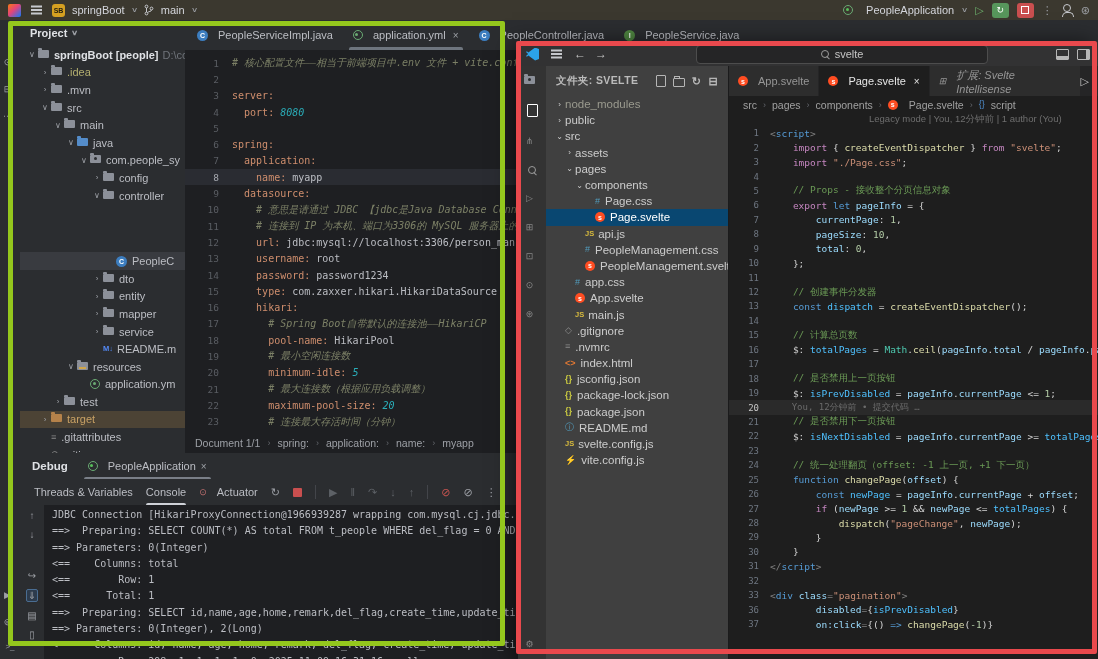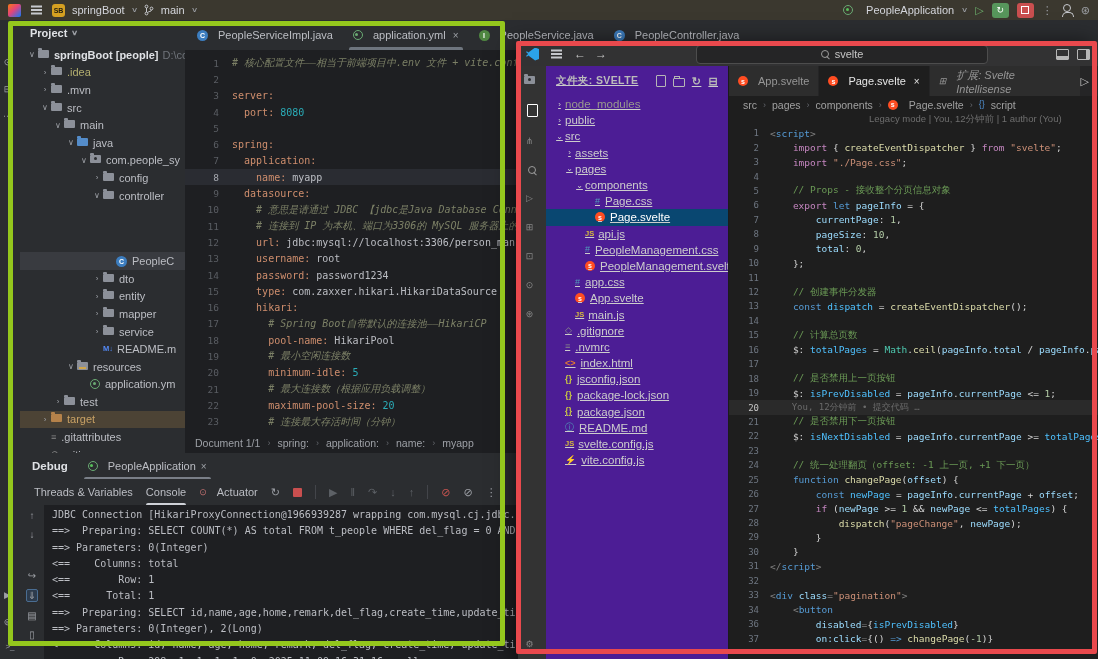--- a/index.html
+++ b/index.html
@@ -53,21 +53,21 @@
   .ij-tabs{position:absolute;left:185px;top:20px;right:0;height:30px;background:#2b2d30;display:flex;
     padding-left:2px;border-bottom:1px solid #1e1f22;z-index:1;}
   .itab{display:flex;align-items:center;gap:5px;padding:0 10px;font-size:11px;color:#bcbec4;position:relative;}
   .itab.active:after{content:"";position:absolute;left:6px;right:6px;bottom:0;height:3px;background:#6e757e;border-radius:2px 2px 0 0;}
   .itab .x{color:#9da0a6;font-size:10px;margin-left:2px;}
   .ij-editor{position:absolute;left:185px;top:50px;right:0;height:383px;background:#1e1f22;overflow:hidden;
     font-family:"DejaVu Sans Mono",monospace;font-size:10px;padding-top:5px;z-index:1;}
   .cl{display:flex;height:16.3px;align-items:center;white-space:pre;}
   .cl .ln{width:34px;text-align:right;padding-right:13px;color:#5a5d63;font-size:9.5px;flex:none;}
   .cl.cur{background:#2a2c32;} .cl.cur .ln{color:#a7aab1;}
-  .yk{color:#cf8e6d;} .yn{color:#2aacb8;} .yc{color:#7c8066;font-style:italic;} .yv{color:#bcbec4;}
+  .yk{color:#cf8e6d;} .yn{color:#2aacb8;font-style:italic;} .yc{color:#7c8066;font-style:italic;} .yv{color:#bcbec4;}
   .ij-crumbs{position:absolute;left:185px;top:433px;right:0;height:20px;background:#1e1f22;display:flex;
     align-items:center;padding-left:10px;gap:7px;font-size:10.5px;color:#9da0a6;z-index:1;}
   .csep{color:#63666c;font-size:9px;}
   .ij-debug{position:absolute;left:20px;top:453px;right:0;bottom:0;background:#2b2d30;z-index:1;}
   .dbg-hdr{height:26px;display:flex;align-items:center;padding-left:12px;gap:16px;}
   .dbg-title{font-weight:bold;font-size:11.5px;color:#dfe1e5;}
   .dtab{height:26px;display:flex;align-items:center;gap:5px;font-size:11px;position:relative;padding:0 4px;}
   .dtab:after{content:"";position:absolute;left:0;right:0;bottom:0;height:2px;background:#7a7f88;border-radius:2px 2px 0 0;}
   .dtab .x{color:#9da0a6;font-size:10px;}
   .dbg-bar{height:26px;display:flex;align-items:center;gap:13px;padding-left:14px;font-size:11px;color:#bcbec4;}
@@ -102,21 +102,21 @@
   .v-main{flex:1;display:flex;min-height:0;}
   .v-act{width:28px;background:#333333;display:flex;flex-direction:column;align-items:center;
     padding-top:12px;gap:20px;color:#868686;font-size:13px;flex:none;}
   .aicon{position:relative;width:28px;display:flex;justify-content:center;}
   .aicon.on{color:#fff;}
   .aicon.on:before{content:"";position:absolute;left:0;top:-3px;bottom:-3px;width:2px;background:#fff;}
   .icp{width:9px;height:11px;border:1.3px solid currentColor;border-radius:1px;position:relative;background:#333;}
   .icp:before{content:"";position:absolute;left:2px;top:-4px;width:9px;height:11px;border:1.3px solid currentColor;
     border-radius:1px;z-index:-1;}
   .v-act .grow{flex:1;}
-  .v-side{width:182px;background:#4c1d95;border-right:1px solid #1b1b1c;flex:none;overflow:hidden;text-decoration:underline;}
+  .v-side{width:182px;background:#404040;border-right:1px solid #1b1b1c;flex:none;overflow:hidden;}
   .v-side-hdr{height:30px;display:flex;align-items:center;padding:0 10px;font-size:10.5px;font-weight:bold;
     letter-spacing:.4px;color:#bbb;gap:7px;}
   .v-side-hdr .sp{flex:1;}
   .hic{color:#b6b6b6;font-size:11px;}
   .hf{width:8px;height:10px;border:1px solid #b6b6b6;border-radius:1px;}
   .hd{width:10px;height:7px;border:1px solid #b6b6b6;border-radius:1px;position:relative;margin-top:2px;}
   .hd:before{content:"";position:absolute;top:-3px;left:0;width:4px;height:2px;border:1px solid #b6b6b6;border-bottom:none;}
   .vrow{height:16.2px;display:flex;align-items:center;font-size:11.5px;color:#ccc;white-space:nowrap;}
   .vrow .arr{width:11px;font-size:8px;color:#ccc;text-align:center;flex:none;}
   .vrow.sel{background:#094771;color:#fff;}
@@ -313,26 +313,26 @@
       <div class="itab">
         <span class="icc cls">C</span>
         <span>PeopleServiceImpl.java</span>
       </div>
       <div class="itab active">
         <span class="icr"></span>
         <span>application.yml</span>
         <span class="x">×</span>
       </div>
       <div class="itab">
+        <span class="icc cls">C</span>
+        <span>PeopleController.java</span>
+      </div>
+      <div class="itab">
         <span class="icc ifc">I</span>
         <span>PeopleService.java</span>
-      </div>
-      <div class="itab">
-        <span class="icc cls">C</span>
-        <span>PeopleController.java</span>
       </div>
     </div>
 
   <div class="ij-editor" id="ij-code">
       <div class="cl"><span class="ln">1</span><span><span class="yc"># 核心配置文件——相当于前端项目中.env 文件 + vite.confi</span></span></div>
       <div class="cl"><span class="ln">2</span><span></span></div>
       <div class="cl"><span class="ln">3</span><span><span class="yk">server:</span></span></div>
       <div class="cl"><span class="ln">4</span><span><span class="yv">  </span><span class="yk">port:</span><span class="yv"> </span><span class="yn">8080</span></span></div>
       <div class="cl"><span class="ln">5</span><span></span></div>
       <div class="cl"><span class="ln">6</span><span><span class="yk">spring:</span></span></div>
@@ -656,21 +656,20 @@
             <div class="vl"><span class="ln">24</span><span><span class="cm">    // 统一处理翻页（offset: -1 上一页, +1 下一页）</span></span></div>
             <div class="vl"><span class="ln">25</span><span><span class="pl">    </span><span class="kw2">function</span><span class="pl"> </span><span class="fn">changePage</span><span class="pl">(</span><span class="vr">offset</span><span class="pl">) {</span></span></div>
             <div class="vl"><span class="ln">26</span><span><span class="pl">        </span><span class="kw2">const</span><span class="pl"> </span><span class="cv">newPage</span><span class="pl"> = </span><span class="vr">pageInfo</span><span class="pl">.</span><span class="vr">currentPage</span><span class="pl"> + </span><span class="vr">offset</span><span class="pl">;</span></span></div>
             <div class="vl"><span class="ln">27</span><span><span class="pl">        </span><span class="kw">if</span><span class="pl"> (</span><span class="vr">newPage</span><span class="pl"> &gt;= </span><span class="nm">1</span><span class="pl"> &amp;&amp; </span><span class="vr">newPage</span><span class="pl"> &lt;= </span><span class="cv">totalPages</span><span class="pl">) {</span></span></div>
             <div class="vl"><span class="ln">28</span><span><span class="pl">            </span><span class="fn">dispatch</span><span class="pl">(</span><span class="st">"pageChange"</span><span class="pl">, </span><span class="vr">newPage</span><span class="pl">);</span></span></div>
             <div class="vl"><span class="ln">29</span><span><span class="pl">        }</span></span></div>
             <div class="vl"><span class="ln">30</span><span><span class="pl">    }</span></span></div>
             <div class="vl"><span class="ln">31</span><span><span class="pu">&lt;/</span><span class="tg">script</span><span class="pu">&gt;</span></span></div>
             <div class="vl"><span class="ln">32</span><span></span></div>
             <div class="vl"><span class="ln">33</span><span><span class="pu">&lt;</span><span class="tg">div</span><span class="pl"> </span><span class="at">class</span><span class="pu">=</span><span class="st">"pagination"</span><span class="pu">&gt;</span></span></div>
-            <div class="vl"><span class="ln">34</span><span><span class="pl">    </span><span class="pu">&lt;</span><span class="tg">button</span></span></div>
             <div class="vl"><span class="ln">36</span><span><span class="pl">        </span><span class="at">disabled</span><span class="pu">=</span><span class="pl">{</span><span class="cv">isPrevDisabled</span><span class="pl">}</span></span></div>
             <div class="vl"><span class="ln">37</span><span><span class="pl">        </span><span class="at">on:click</span><span class="pu">=</span><span class="pl">{() </span><span class="kw2">=&gt;</span><span class="pl"> </span><span class="fn">changePage</span><span class="pl">(</span><span class="nm">-1</span><span class="pl">)}</span></span></div>
           </div>
       </div>
     </div>
   </div>
 
   <div class="box-green"></div>
   <div class="box-red"></div>
 </div>

